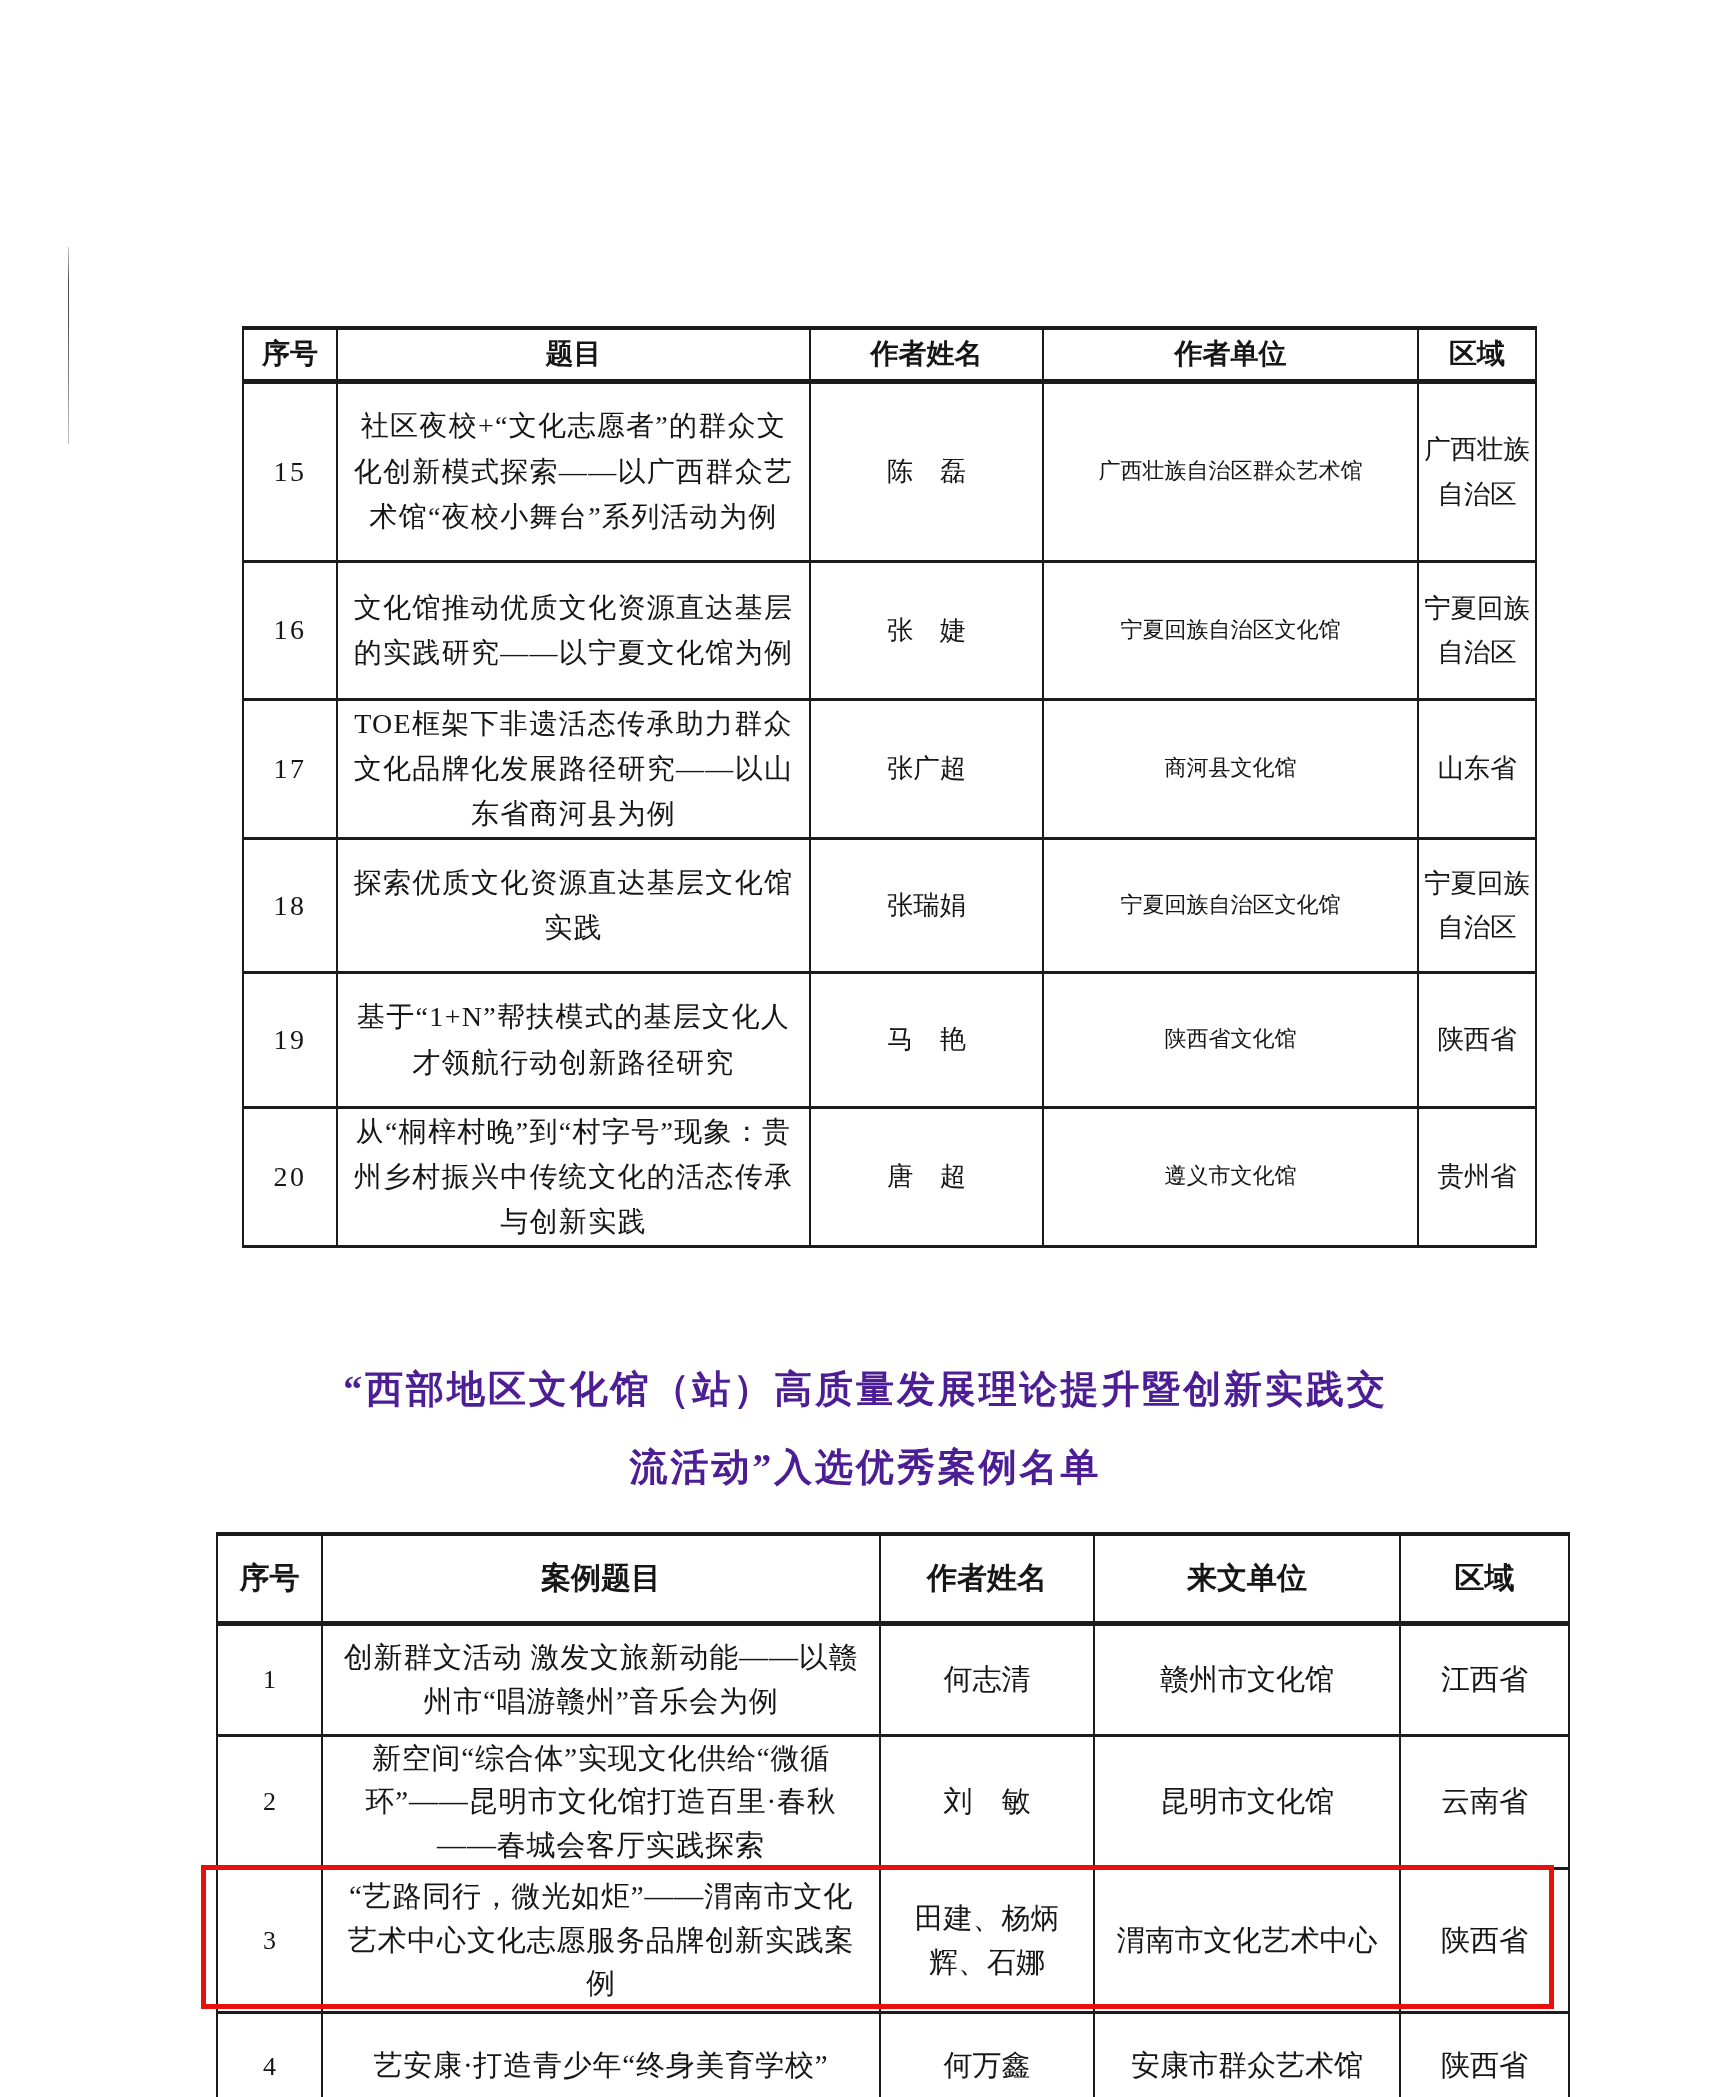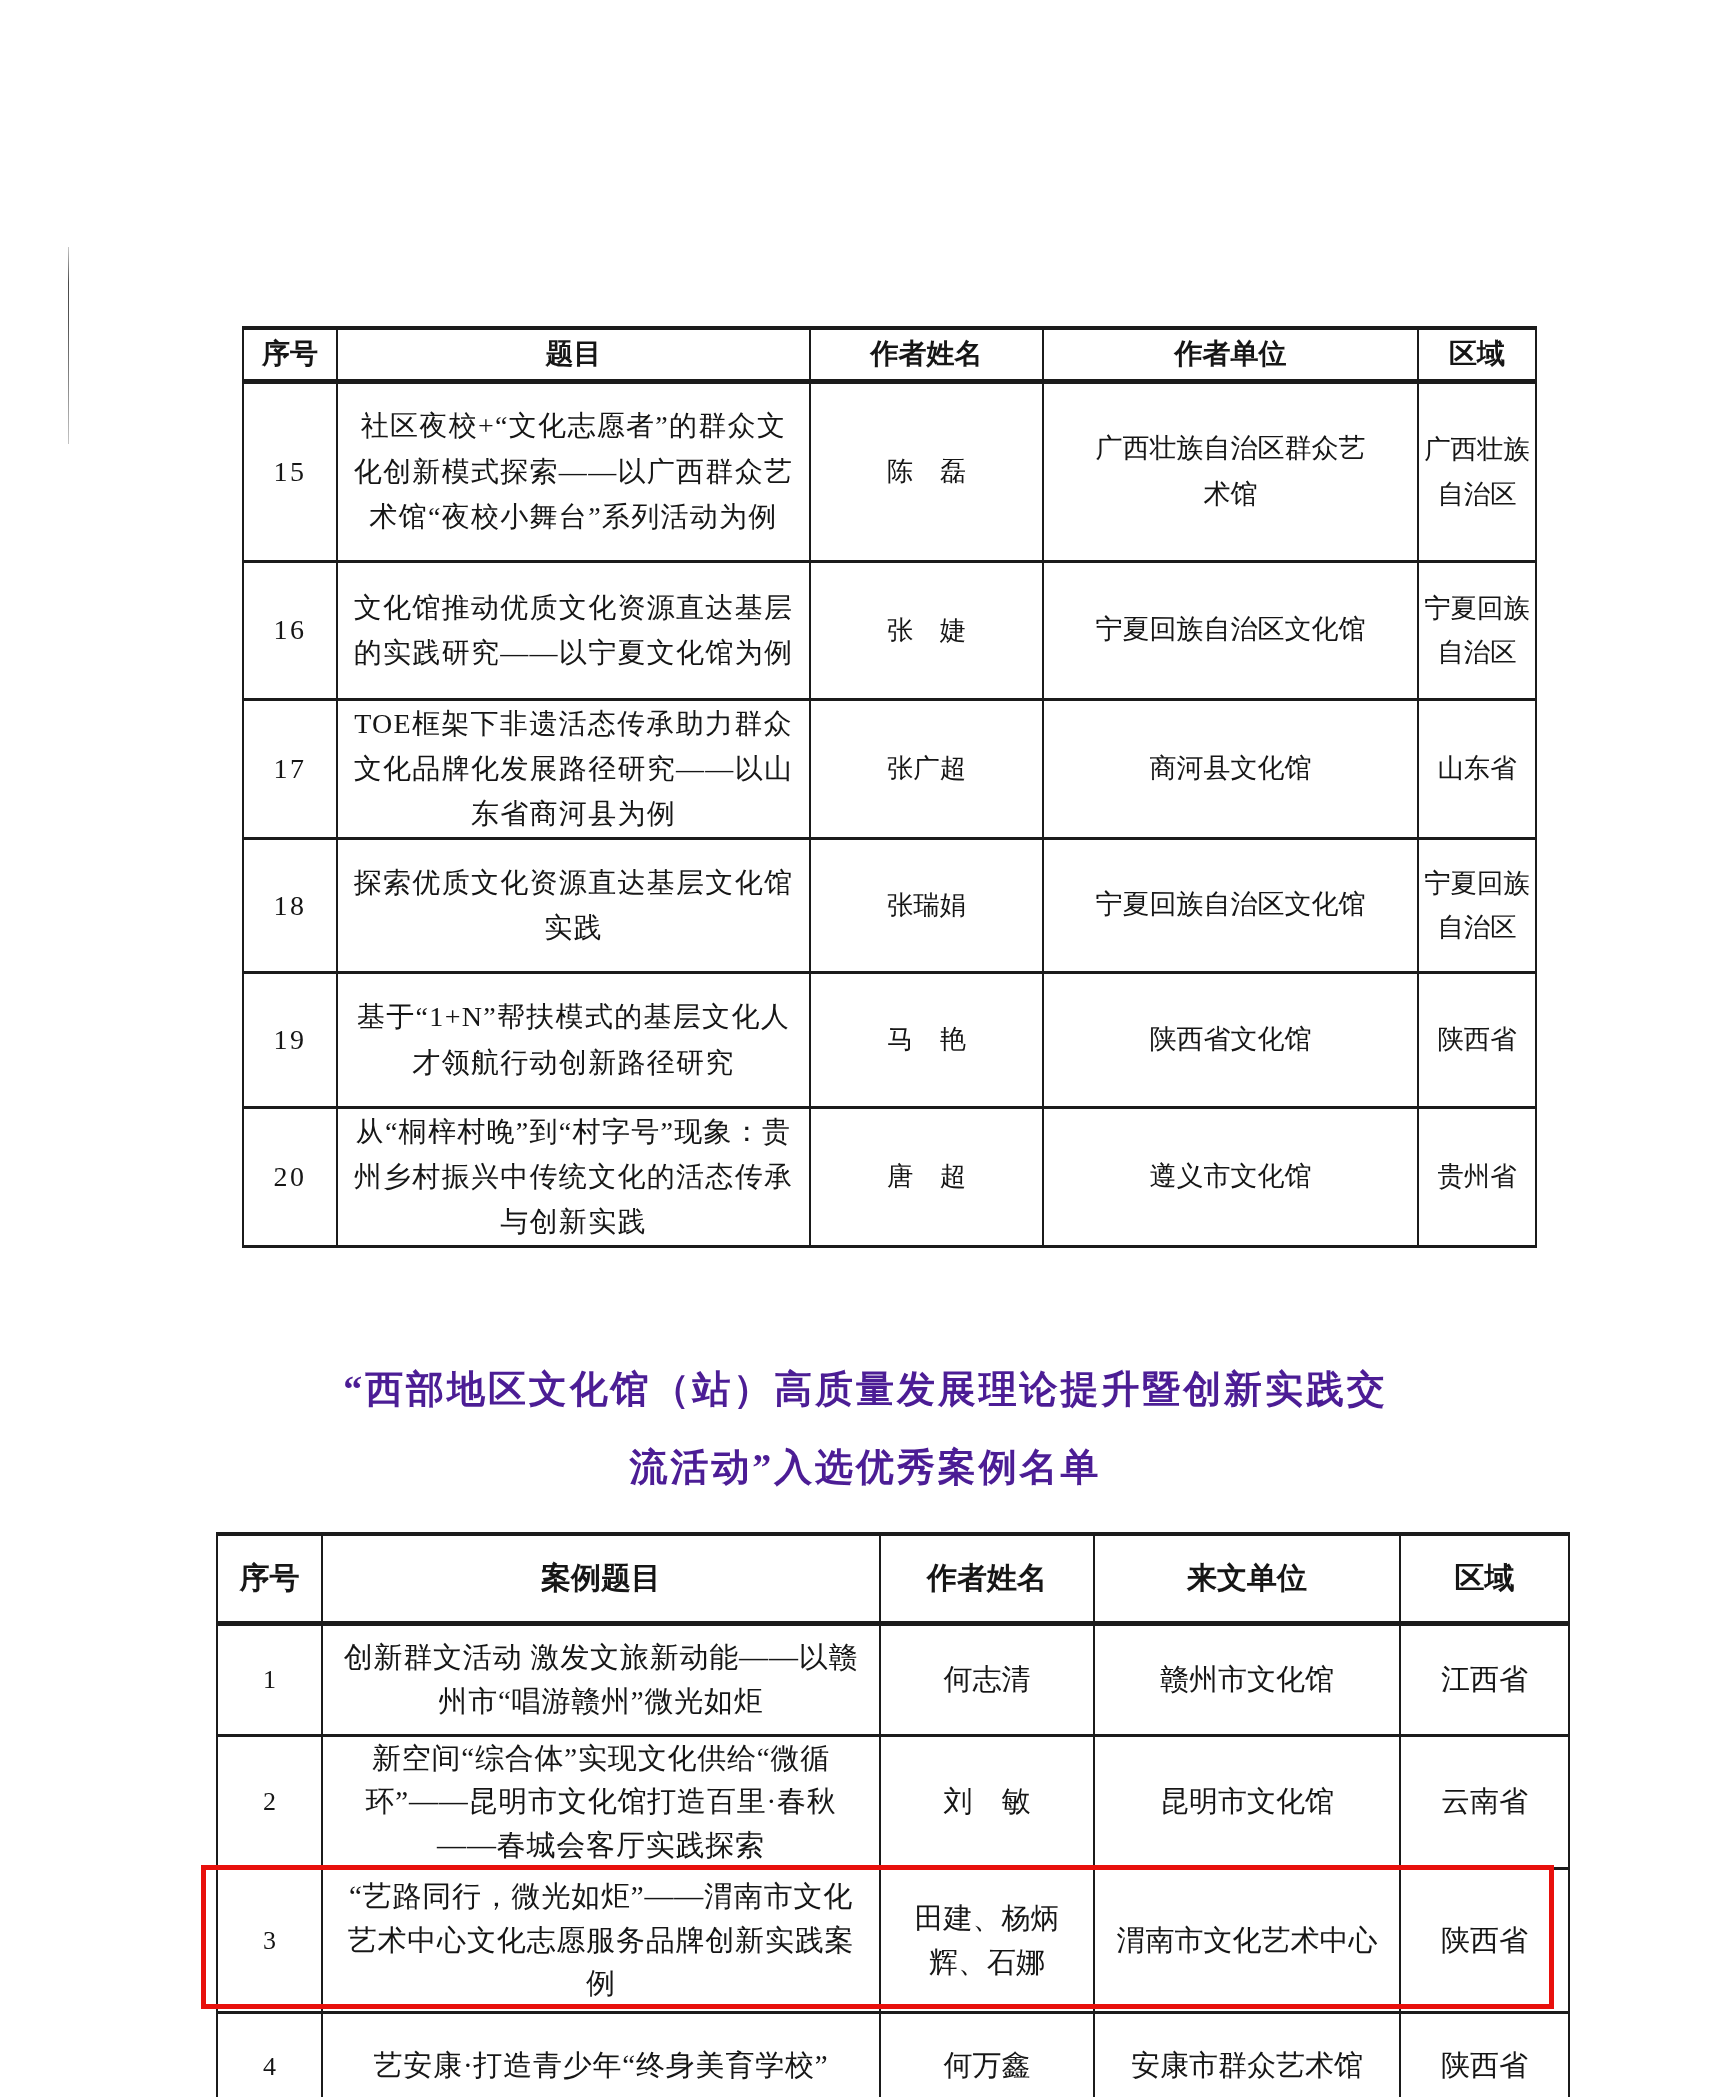--- a/index.html
+++ b/index.html
@@ -24,21 +24,21 @@
     vertical-align:middle;text-align:center;
     padding:0 7.6px;box-sizing:border-box;
     overflow:hidden;
   }
   thead th{border-bottom-width:5.9px;border-top-width:4.6px;font-weight:bold;}
   table.t1{left:232px;top:326px;width:1294px;}
   .t1 th{font-size:28px;}
   .t1 td{font-size:26.4px;line-height:1.68;}
   .t1 td.c-title{font-size:28px;letter-spacing:1.3px;line-height:1.62;padding:0 8.4px;}
   .t1 td.c-no{font-size:28px;letter-spacing:2.5px;}
-  .t1 td.c-unit{padding:0 39px;font-size:27px;}
+  .t1 td.c-unit{padding:0 39px;font-size:22px;}
   .t1 td.c-region{padding:0 4.2px;}
   table.t2{left:206px;top:1532px;width:1352px;}
   .t2 th{font-size:30px;}
   .t2 td{font-size:29px;line-height:1.5;}
   .t2 td.c-title{letter-spacing:0.8px;padding:0 17px;}
   .t2 td.c-no{font-size:26px;}
   .t2 td.c-region{padding:0 4.2px;}
   td.c-author{white-space:pre-line;}
   
   .heading{
@@ -142,21 +142,21 @@
         <th>序号</th>
         <th>案例题目</th>
         <th>作者姓名</th>
         <th>来文单位</th>
         <th>区域</th>
       </tr>
     </thead>
     <tbody>
       <tr style="height:112px">
         <td class="c-no">1</td>
-        <td class="c-title">创新群文活动 激发文旅新动能——以赣州市“唱游赣州”微光如炬</td>
+        <td class="c-title">创新群文活动 激发文旅新动能——以赣州市“唱游赣州”音乐会为例</td>
         <td class="c-author">何志清</td>
         <td class="c-unit">赣州市文化馆</td>
         <td class="c-region">江西省</td>
       </tr>
       <tr style="height:133px">
         <td class="c-no">2</td>
         <td class="c-title">新空间“综合体”实现文化供给“微循环”——昆明市文化馆打造百里·春秋——春城会客厅实践探索</td>
         <td class="c-author">刘　敏</td>
         <td class="c-unit">昆明市文化馆</td>
         <td class="c-region">云南省</td>

